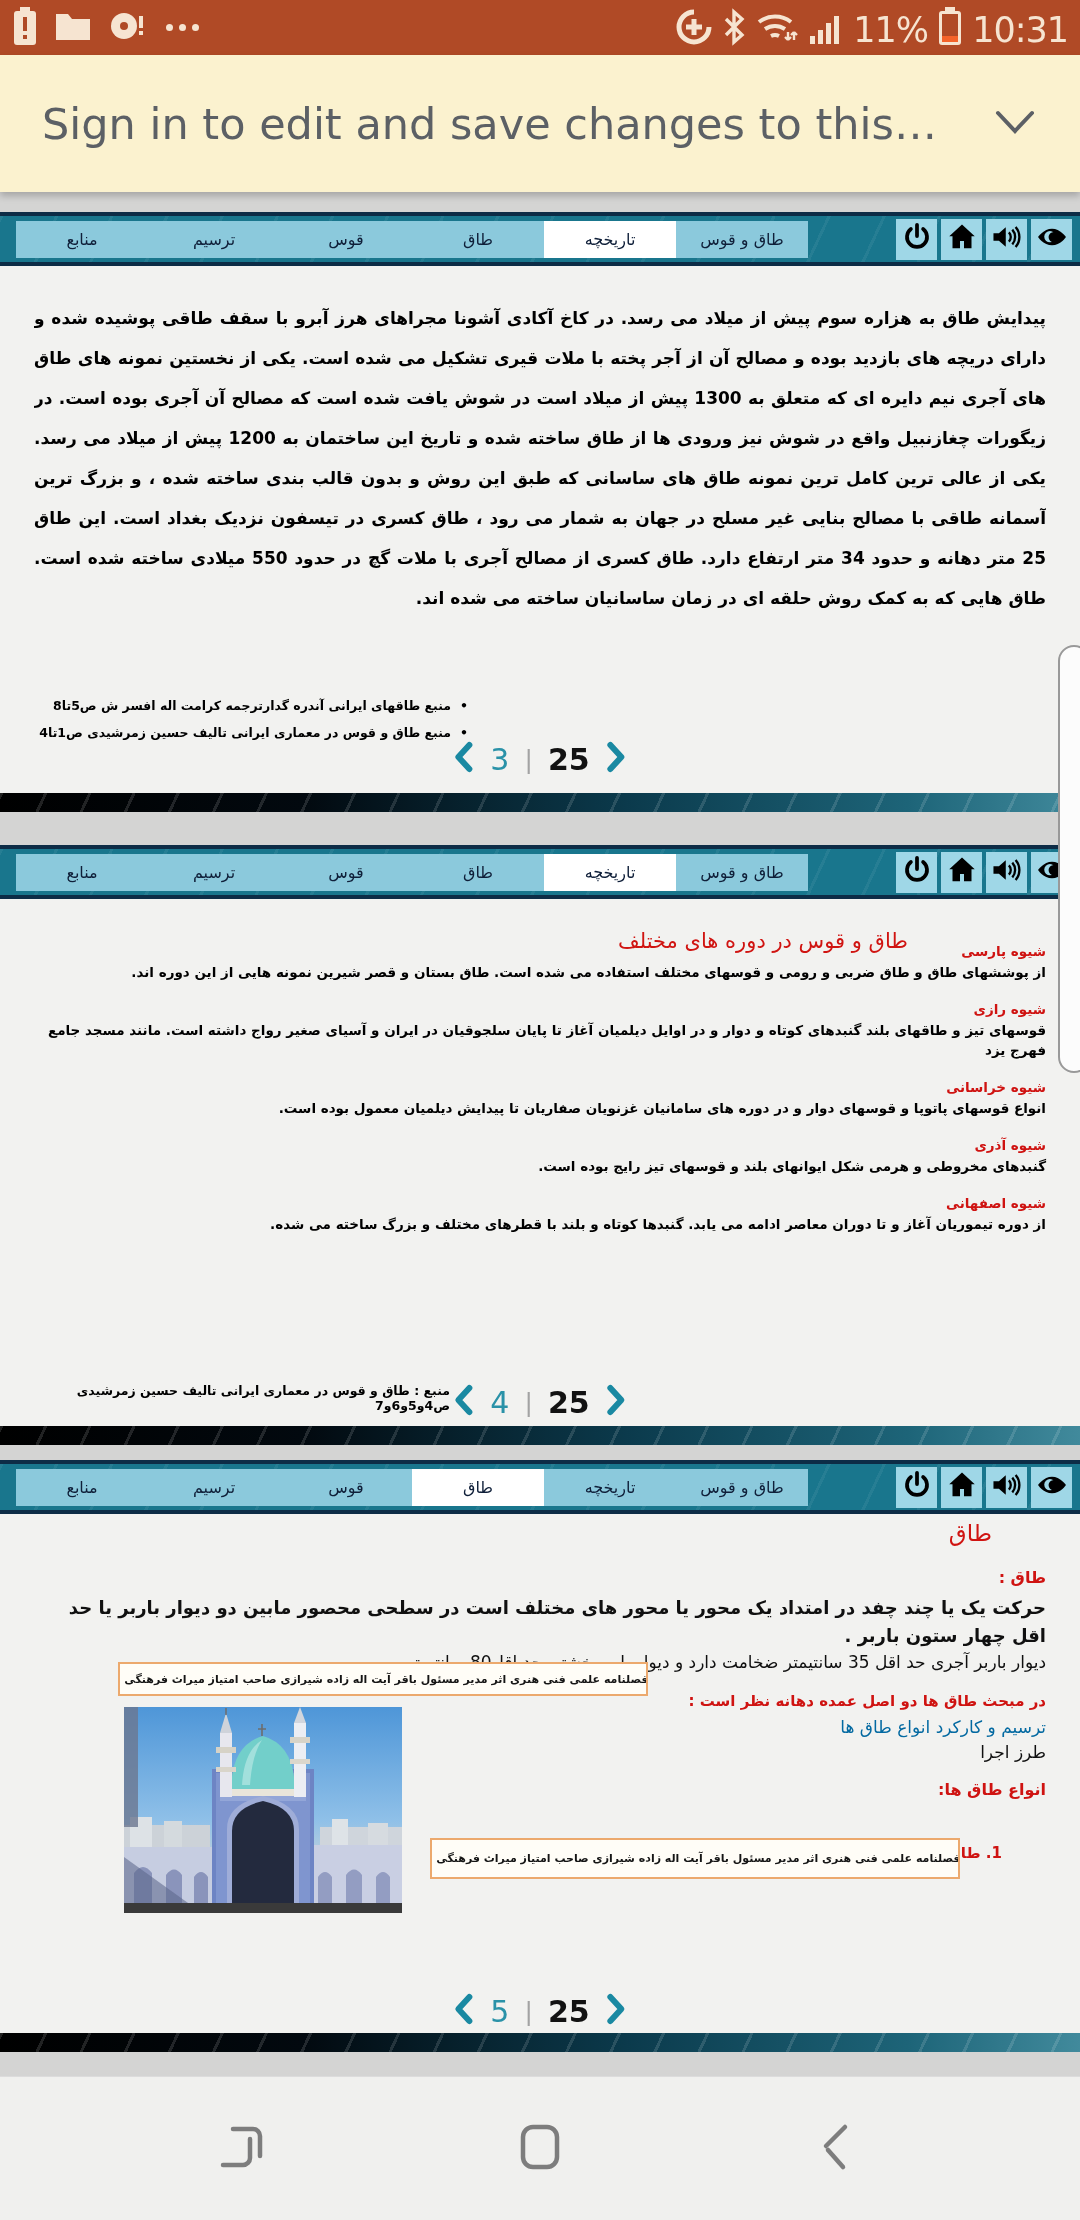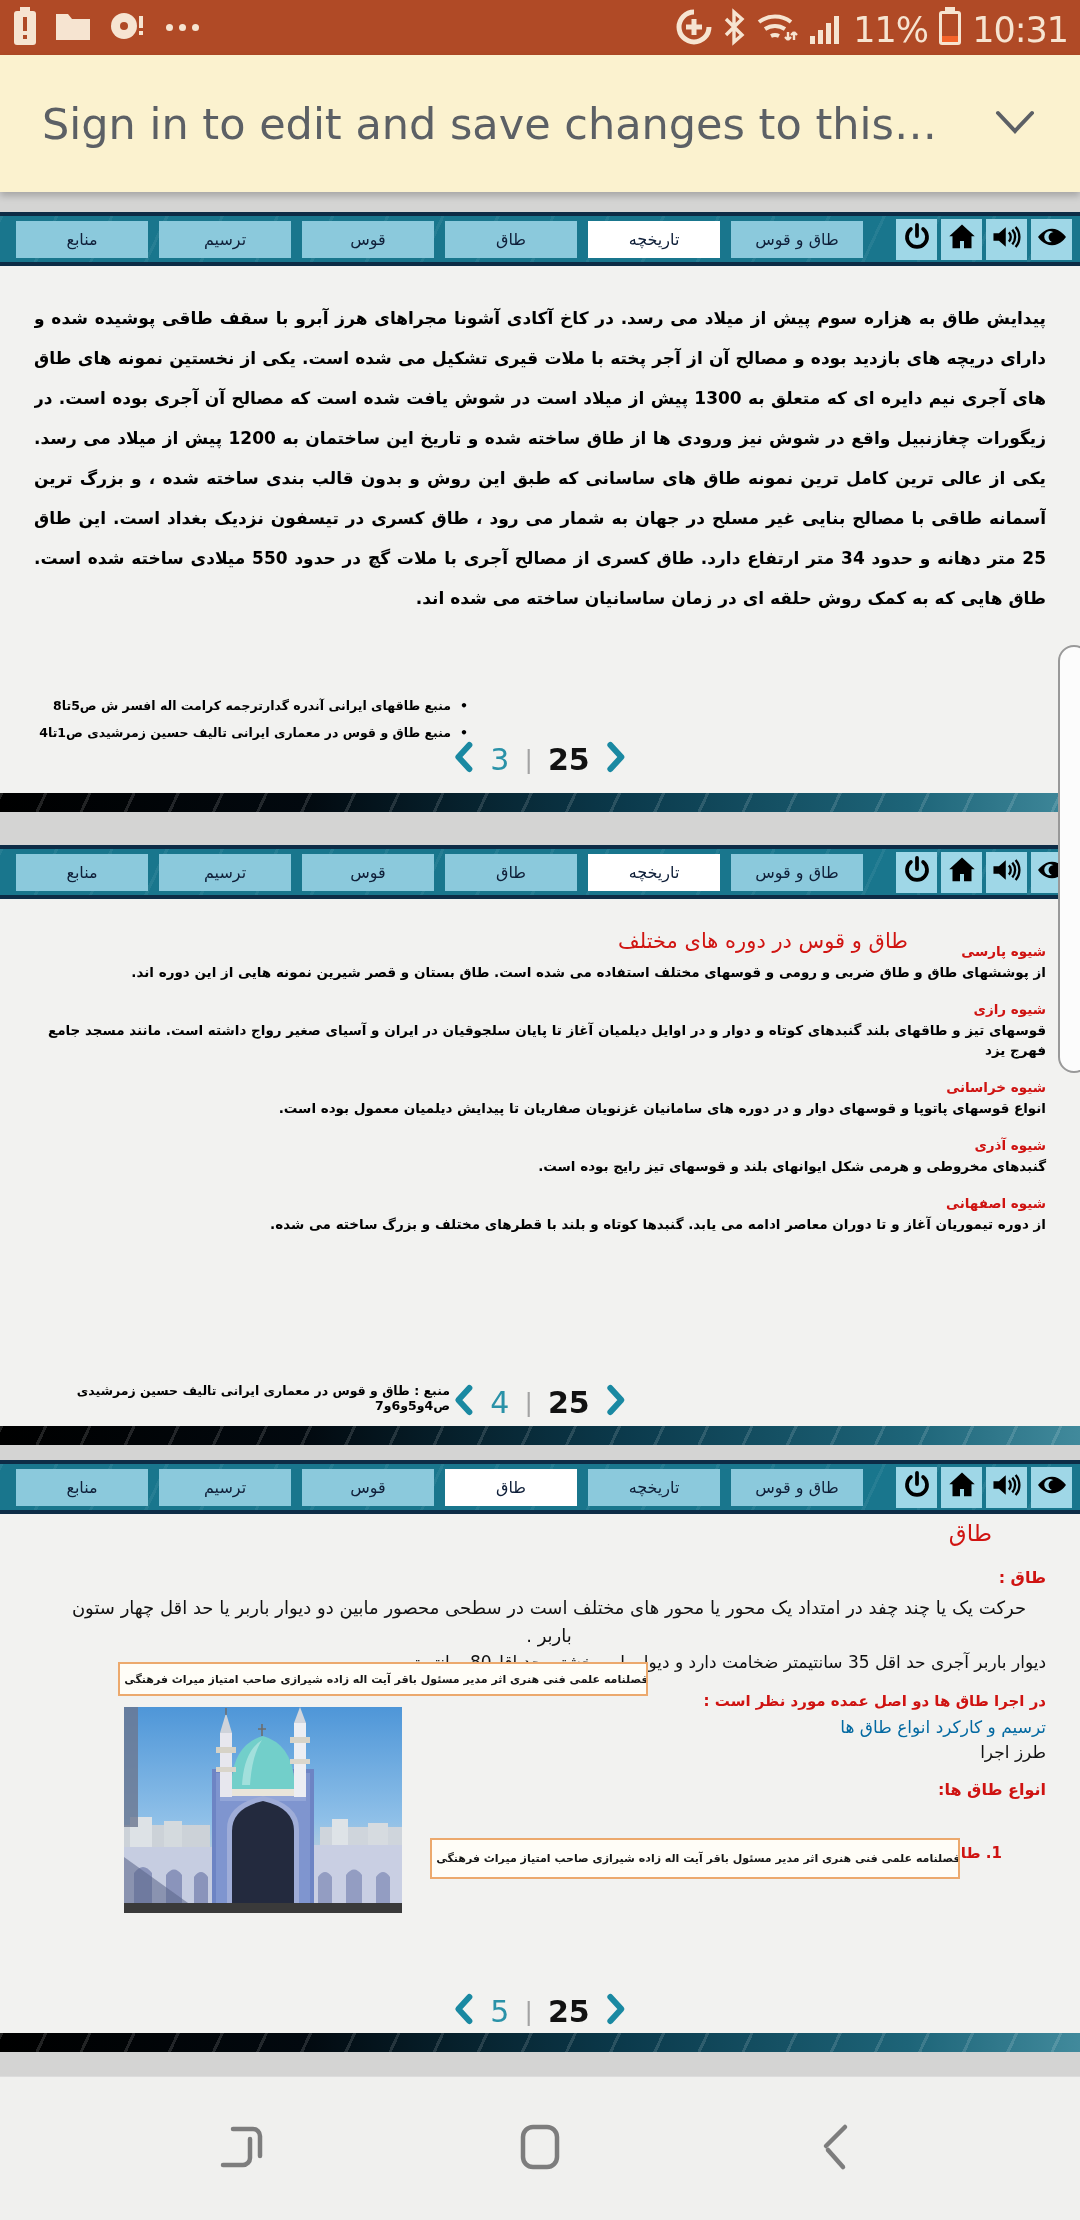--- a/index.html
+++ b/index.html
@@ -23,21 +23,21 @@
 
 .slide { position:absolute; left:0; width:1080px; background:#f2f2f0; overflow:hidden; }
 .slide3 { top:212px; height:600px; }
 .slide4 { top:845px; height:600px; }
 .slide5 { top:1460px; height:592px; }
 
 .navbar { position:absolute; top:0; left:0; width:100%; height:54px;
   background-color:#19768d;
   background-image:repeating-linear-gradient(115deg, rgba(255,255,255,.06) 0 3px, transparent 3px 50px);
   border-top:4px solid #0d2c46; border-bottom:4px solid #0d2c46;
-  display:flex; align-items:center; padding:0 8px 0 16px; gap:11px; }
+  display:flex; align-items:center; padding:0 8px 0 16px; gap:0; }
 .tab { width:132px; height:37px; background:#8bc9dc; display:flex; align-items:center; justify-content:center;
   font-size:16px; color:#0f1f39; direction:rtl; cursor:default; }
 .tab.active { background:#ffffff; }
 .nav-icons { display:flex; gap:4px; margin-left:auto; }
 .icon-btn { width:41px; height:41px; background:#9fd7e7; display:flex; align-items:center; justify-content:center; }
 
 .stripe { position:absolute; bottom:0; left:0; width:100%; height:19px;
   background-image:repeating-linear-gradient(115deg, rgba(255,255,255,.13) 0 3px, transparent 3px 40px),
   linear-gradient(to right,#000 0%,#02090f 28%,#0b3a4c 58%,#1d6478 84%,#418a9c 100%); }
 
@@ -61,22 +61,22 @@
 .sections { position:absolute; top:96px; left:34px; right:34px; direction:rtl; }
 .section { margin-bottom:17px; }
 .sec-h { color:#cf1311; font-size:13.5px; font-weight:bold; line-height:21px; }
 .sec-b { color:#000; font-size:13.5px; font-weight:bold; line-height:20px; }
 .source4 { position:absolute; left:50px; bottom:32px; width:400px; direction:rtl; text-align:right;
   font-size:12.5px; font-weight:bold; color:#000; }
 
 
 .title5 { position:absolute; top:60px; right:88px; font-size:23px; color:#d01411; direction:rtl; }
 .def-h { position:absolute; top:108px; right:34px; font-size:16px; font-weight:bold; color:#cf1311; direction:rtl; }
-.def-b { position:absolute; top:134px; left:52px; right:34px; direction:rtl; text-align:center;
-  font-size:18px; color:#101010; line-height:28px; }
+.def-b { position:absolute; top:134px; left:52px; right:34px; direction:rtl; text-align:right;
+  font-size:18px; color:#101010; line-height:28px;font-weight:bold; }
 .wall-note { position:absolute; top:192px; left:20px; right:34px; direction:rtl; text-align:right;
   font-size:17px; color:#101010; white-space:nowrap; overflow:hidden; }
 .callout { position:absolute; background:#fffdf7; border:2px solid #eca96d; display:flex; align-items:center;
   justify-content:center; font-size:11px; font-weight:bold; color:#151515; direction:rtl; white-space:nowrap;
   overflow:hidden; padding:0 8px; z-index:2; }
 .callout1 { top:202px; left:118px; width:530px; height:34px; }
 .callout2 { top:378px; left:430px; width:530px; height:41px; }
 .principles-h { position:absolute; top:232px; right:34px; font-size:15px; font-weight:bold; color:#cf1311; direction:rtl; }
 .principle1 { position:absolute; top:257px; right:34px; font-size:17px; color:#0369a1; direction:rtl; }
 .principle2 { position:absolute; top:282px; right:34px; font-size:17px; color:#101010; direction:rtl; }
@@ -389,21 +389,21 @@
     </div>
   </div>
 
   <div class="title5">طاق</div>
   <div class="def-h">طاق :</div>
   <div class="def-b">حرکت یک یا چند چفد در امتداد یک محور یا محور های مختلف است در سطحی محصور مابین دو دیوار باربر یا حد اقل چهار ستون باربر .</div>
   <div class="wall-note">دیوار باربر آجری حد اقل 35 سانتیمتر ضخامت دارد و دیوار بار برخشتی حد اقل80 سانتیمتر .</div>
 
   <div class="callout callout1">منبع فصلنامه علمی فنی هنری اثر مدیر مسئول باقر آیت اله زاده شیرازی صاحب امتیاز میراث فرهنگی ص46</div>
 
-  <div class="principles-h">در اجرا طاق ها دو اصل عمده مورد نظر است :</div>
+  <div class="principles-h">در مبحث طاق ها دو اصل عمده دهانه نظر است :</div>
   <div class="principle1">ترسیم و کارکرد انواع طاق ها</div>
   <div class="principle2">طرز اجرا</div>
   <div class="types-h">انواع طاق ها:</div>
   <div class="type-item">1. طاق آهنگ _ گهواره ای</div>
 
   <div class="callout callout2">منبع فصلنامه علمی فنی هنری اثر مدیر مسئول باقر آیت اله زاده شیرازی صاحب امتیاز میراث فرهنگی ص58</div>
 
   <div class="mosque">
     <svg width="278" height="206" viewBox="0 0 278 206">
       <defs>

